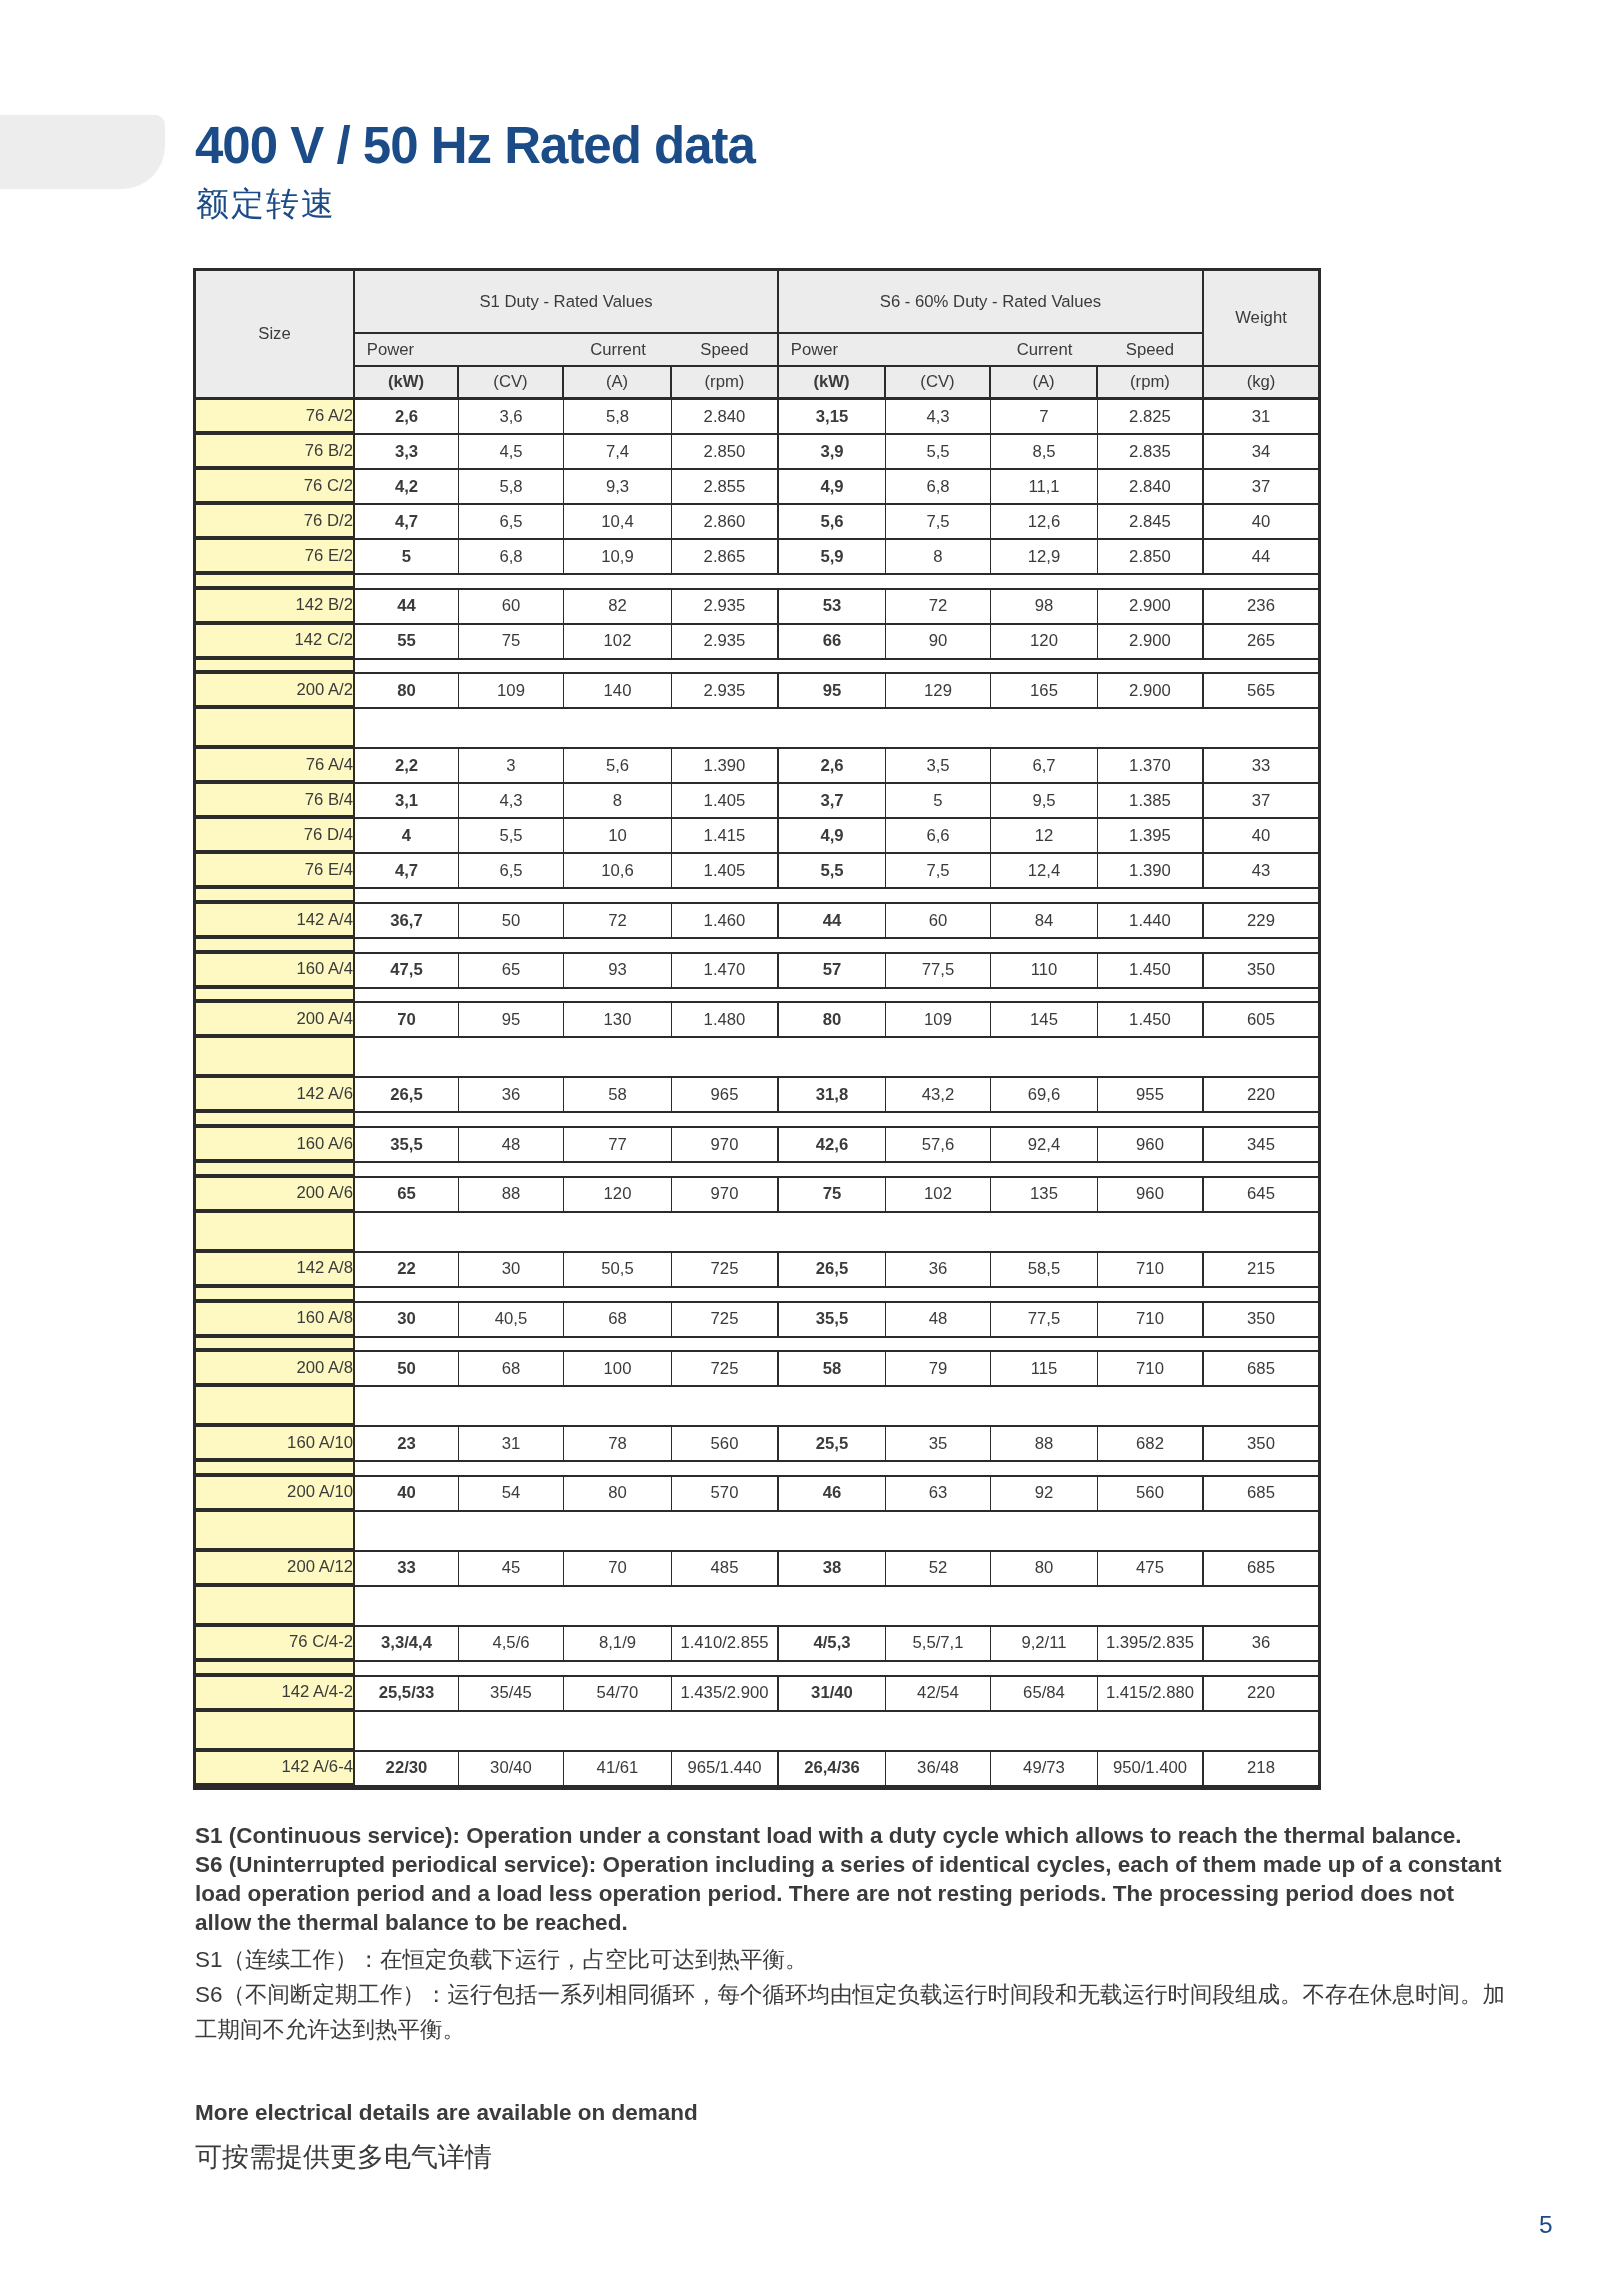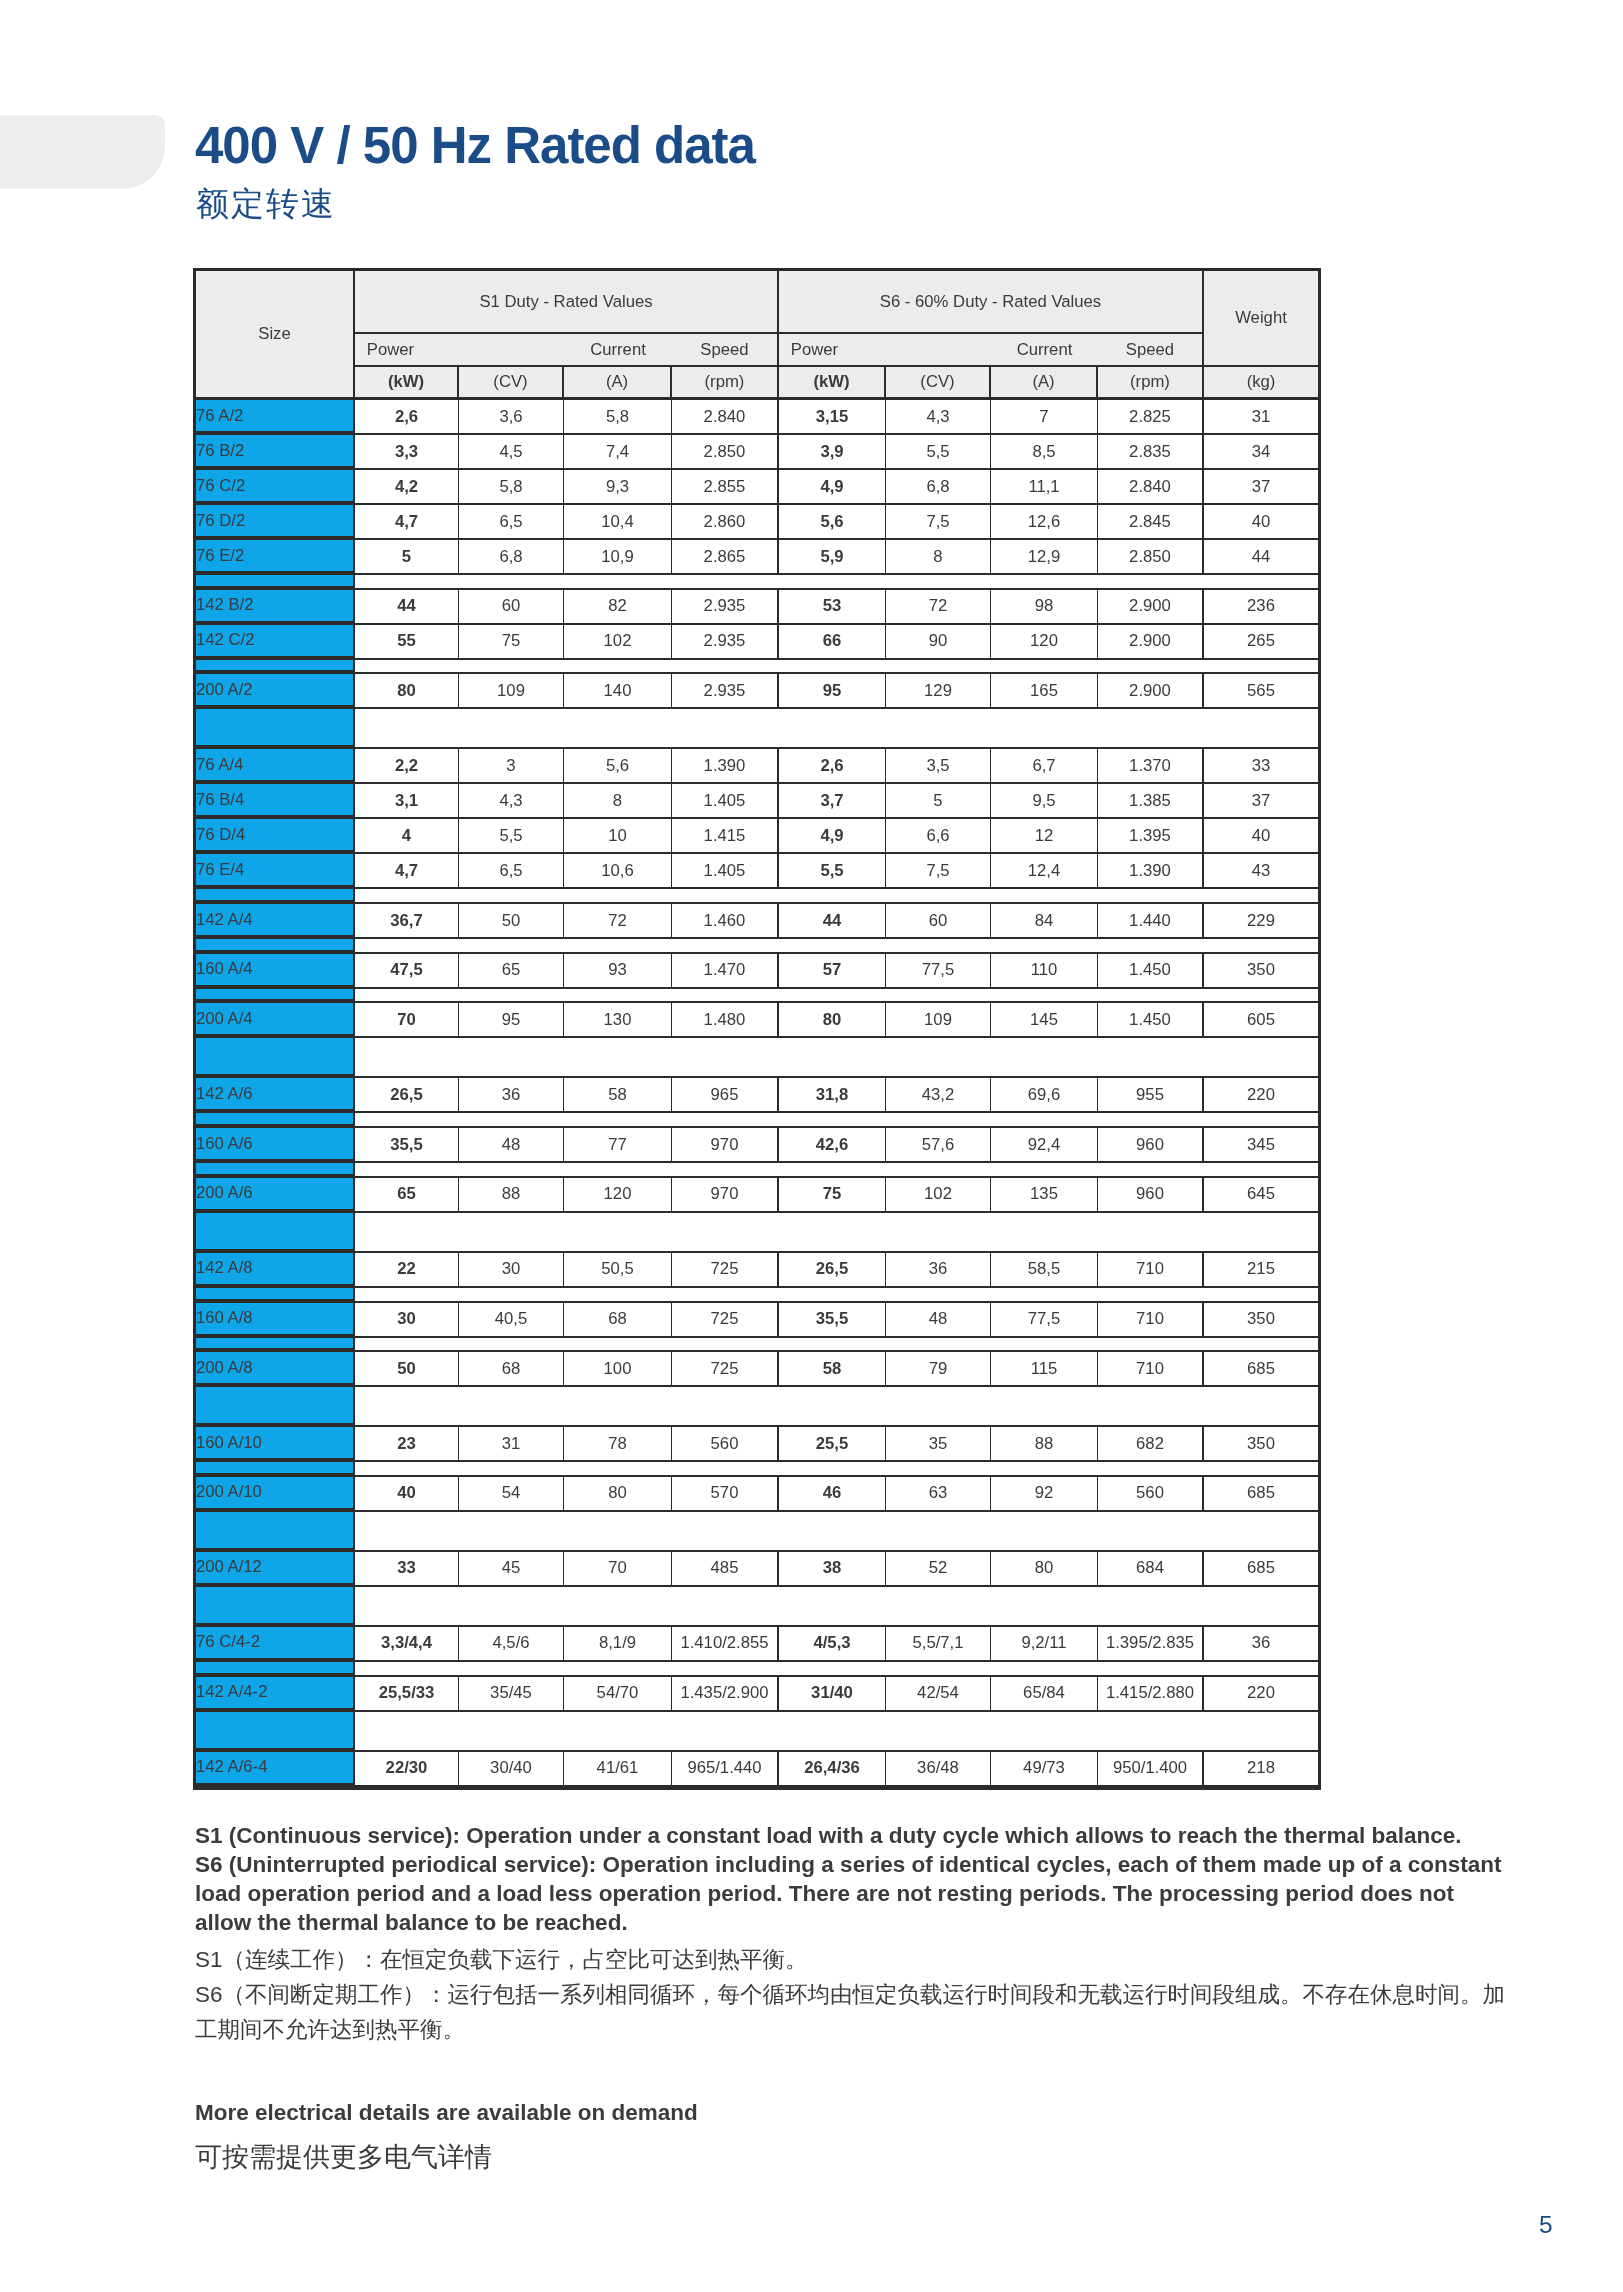--- a/index.html
+++ b/index.html
@@ -48,21 +48,21 @@
   th.sub.gb{border-right:2.9px solid var(--border);}
   th.unit{border-bottom:3.9px solid var(--border);border-right:2px solid var(--border);text-align:center;margin-left:12px;}
   th.unit.gb{border-right:2.9px solid var(--border);}
   th.unit.last{border-right:none;}
   th.unit.b{font-weight:bold;}
   
   tr.data{height:35px;}
   tr.sp-thin{height:14.7px;}
   tr.sp-big{height:40px;}
   td.size{
-    background:#0ea5e9;text-align:left;
+    background:#fef9c3;text-align:right;
     border-right:2.9px solid var(--border);border-bottom:4.9px solid var(--border);
   }
   td.d{text-align:center;border-right:1px solid var(--border);border-bottom:2px solid var(--border);}
   td.d.gb{border-right:2.9px solid var(--border);}
   td.d.w{border-right:none;}
   td.b{font-weight:bold;}
   td.fill{border-bottom:2px solid var(--border);border-right:none;}
   
   .notes{position:absolute;left:195px;top:1821px;width:1313px;}
   .note-en{margin:0;font-size:22.5px;line-height:29px;font-weight:bold;}
@@ -463,21 +463,21 @@
         </tr>
         <tr class="data">
           <td class="size">200 A/12</td>
           <td class="d b">33</td>
           <td class="d">45</td>
           <td class="d">70</td>
           <td class="d gb">485</td>
           <td class="d b">38</td>
           <td class="d">52</td>
           <td class="d">80</td>
-          <td class="d gb">684</td>
+          <td class="d gb">475</td>
           <td class="d w">685</td>
         </tr>
         <tr class="sp-big">
           <td class="size"></td>
           <td class="fill" colspan="9"></td>
         </tr>
         <tr class="data">
           <td class="size">76 C/4-2</td>
           <td class="d b">3,3/4,4</td>
           <td class="d">4,5/6</td>

